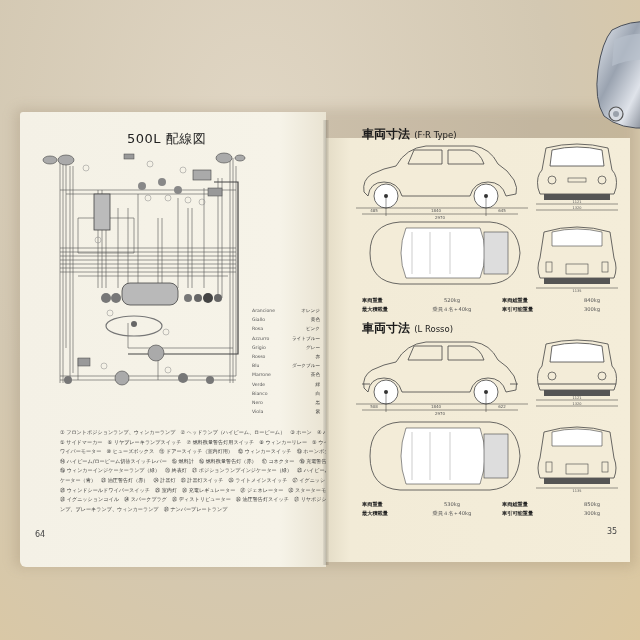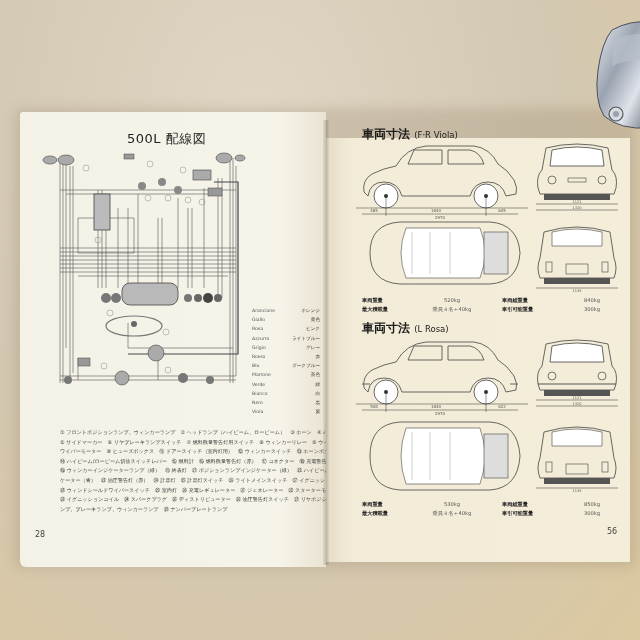--- a/index.html
+++ b/index.html
@@ -241,28 +241,28 @@
   <div class="parts-line">⑤ サイドマーカー　⑥ リヤブレーキランプスイッチ　⑦ 燃料残量警告灯用スイッチ　⑧ ウィンカーリレー　⑨ ウインドシールド</div>
   <div class="parts-line">ワイパーモーター　⑩ ヒューズボックス　⑪ ドアースイッチ（室内灯用）　⑫ ウィンカースイッチ　⑬ ホーンボタン</div>
   <div class="parts-line">⑭ ハイビーム/ロービーム切替スイッチレバー　⑮ 燃料計　⑯ 燃料残量警告灯（赤）　⑰ コネクター　⑱ 充電警告灯（赤）</div>
   <div class="parts-line">⑲ ウィンカーインジケーターランプ（緑）　⑳ 終表灯　㉑ ポジションランプインジケーター（緑）　㉒ ハイビームインジ</div>
   <div class="parts-line">ケーター（青）　㉓ 油圧警告灯（赤）　㉔ 計器灯　㉕ 計器灯スイッチ　㉖ ライトメインスイッチ　㉗ イグニッションスイッチ</div>
   <div class="parts-line">㉘ ウィンドシールドワイパースイッチ　㉙ 室内灯　㉚ 充電レギュレーター　㉛ ジェネレーター　㉜ スターターモーター</div>
   <div class="parts-line">㉝ イグニッションコイル　㉞ スパークプラグ　㉟ ディストリビューター　㊱ 油圧警告灯スイッチ　㊲ リヤポジションラ</div>
   <div class="parts-line">ンプ、ブレーキランプ、ウィンカーランプ　㊳ ナンバープレートランプ</div>
 </div>
 
-<div class="page-num pn-left">28</div>
+<div class="page-num pn-left">64</div>
 
 <div class="page page-right"></div>
 <div class="gutter"></div>
 
 <div class="section-title st-fr">
   <span>車両寸法</span>
-  <span class="sub">(F·R Viola)</span>
+  <span class="sub">(F·R Type)</span>
 </div>
 
 <div class="blueprint bp-side-fr">
   <svg viewBox="0 0 172 82">
     <g stroke="#444" stroke-width="0.8" fill="#f3ecd8">
       <path d="M8 54 Q6 42 16 36 Q28 30 40 28 Q50 10 70 8 L118 8 Q134 10 142 26 Q152 32 158 42 Q162 50 160 56 L150 58 Q146 44 132 44 Q118 44 114 58 L46 58 Q42 44 28 44 Q14 44 12 58 Z"></path>
       <path d="M52 26 L58 12 L86 12 L86 26 Z" fill="none"></path>
       <path d="M92 12 L114 12 Q124 14 128 26 L92 26 Z" fill="none"></path>
     </g>
     <g fill="#fff" stroke="#444" stroke-width="0.8">
@@ -351,21 +351,21 @@
       <span class="val">840kg</span>
     </div>
   <div class="spec-row">
       <span class="lbl">車引可能重量</span>
       <span class="val">300kg</span>
     </div>
 </div>
 
 <div class="section-title st-l">
   <span>車両寸法</span>
-  <span class="sub">(L Rosa)</span>
+  <span class="sub">(L Rosso)</span>
 </div>
 
 <div class="blueprint bp-side-l">
   <svg viewBox="0 0 172 82">
     <g stroke="#444" stroke-width="0.8" fill="#f3ecd8">
       <path d="M8 54 Q6 42 16 36 Q28 30 40 28 Q50 10 70 8 L118 8 Q134 10 142 26 Q152 32 158 42 Q162 50 160 56 L150 58 Q146 44 132 44 Q118 44 114 58 L46 58 Q42 44 28 44 Q14 44 12 58 Z"></path>
       <path d="M52 26 L58 12 L86 12 L86 26 Z" fill="none"></path>
       <path d="M92 12 L114 12 Q124 14 128 26 L92 26 Z" fill="none"></path>
       <line x1="6" y1="50" x2="14" y2="50"></line>
         <line x1="154" y1="50" x2="162" y2="50"></line>
@@ -454,13 +454,13 @@
   <div class="spec-row">
       <span class="lbl">車両総重量</span>
       <span class="val">850kg</span>
     </div>
   <div class="spec-row">
       <span class="lbl">車引可能重量</span>
       <span class="val">300kg</span>
     </div>
 </div>
 
-<div class="page-num pn-right">56</div>
+<div class="page-num pn-right">35</div>
 
 </body></html>

